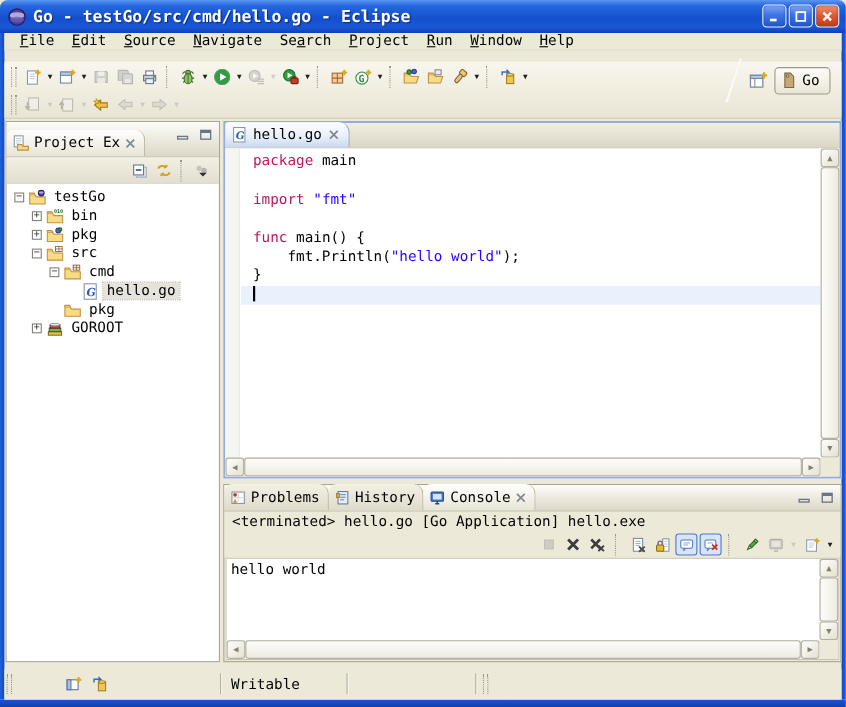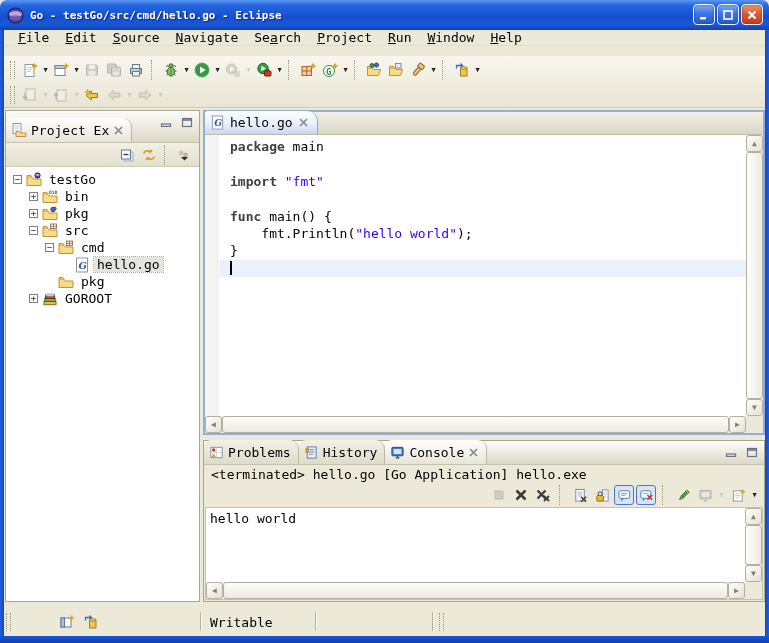--- a/index.html
+++ b/index.html
@@ -15,21 +15,21 @@
   svg { display:block; }
 
   
   .titlebar {
     position:absolute; left:0; top:0; width:769px; height:30px;
     background:linear-gradient(180deg,#5A96F2 0%,#2566DF 18%,#1450CE 55%,#1A57D6 82%,#0F41B8 100%);
     border-radius:7px 7px 0 0;
     display:flex; align-items:center;
   }
   .title-text {
-    color:#fff; font-weight:bold; font-size:11px; margin-left:6px;
+    color:#fff; font-weight:bold; font-size:15px; margin-left:6px;
     text-shadow:1px 1px 1px #0A2A80; white-space:nowrap;
   }
   .eclipse-logo { margin-left:7px; }
   .win-btns { position:absolute; right:6px; top:4px; display:flex; gap:2px; }
   .win-btn {
     width:22px; height:21px; border-radius:4px;
     border:1px solid #EAF2FC;
     background:linear-gradient(180deg,#7FA8F4 0%,#3E74E4 45%,#2258C8 100%);
     display:flex; align-items:center; justify-content:center;
     box-shadow:inset 0 0 2px #1A48A8;
@@ -116,21 +116,21 @@
     display:flex; align-items:center; gap:5px; height:23px; padding:0 8px 0 5px;
     background:linear-gradient(180deg,#FDFEFF 0%,#E9F0FA 55%,#C9D8EF 100%);
     border-right:1px solid #8FA6CC; border-top-right-radius:10px; border-top-left-radius:3px;
     white-space:nowrap;
   }
   .ed-body { position:absolute; left:0; top:23px; right:0; bottom:0; background:#fff; }
   .gutter { position:absolute; left:0; top:0; bottom:17px; width:13px; background:#F5F5F1; border-right:1px solid #E8E8E4; }
   .code-area { position:absolute; left:14px; top:0; right:17px; bottom:17px; overflow:hidden; padding-top:3px; }
   .code-line { height:17.4px; line-height:17.4px; padding-left:11px; white-space:pre; font-size:13px; }
   .code-line.cur { background:#E9F2FC; }
-  .tok-keyword { color:#404040; font-weight:bold;margin-top:13px; }
+  .tok-keyword { color:#be185d; font-weight:normal;margin-top:13px; }
   .tok-string { color:#2A00FF; }
   .tok-plain { color:#000; }
   .caret { display:inline-block; width:2px; height:14px; background:#000; vertical-align:-2px; }
 
   
   .sb-v { position:absolute; right:0; top:0; bottom:17px; width:17px; background:#F4F3EC; }
   .sb-h { position:absolute; left:0; right:17px; bottom:0; height:17px; background:#F4F3EC; display:flex; }
   .sb-btn {
     width:17px; height:17px; flex:0 0 auto;
     background:linear-gradient(135deg,#FEFEFD,#E4E1D2);
@@ -367,20 +367,40 @@
         </svg>
     </div>
     <div class="tb-caret dis">▼</div>
     <div class="tb-btn dis">
       <svg width="16" height="16" viewBox="0 0 16 16">
           <path d="M14 8 L8.5 3.5 V6 H2 V10 H8.5 V12.5 Z" fill="#C8C8C4" stroke="#8C8C88"></path>
         </svg>
     </div>
     <div class="tb-caret dis">▼</div>
   </div>
+  <div class="persp-bar">
+    <div class="persp-divider"></div>
+    <div class="tb-btn">
+      <svg width="18" height="18" viewBox="0 0 16 16">
+          <rect x="2" y="4" width="10" height="9.5" fill="#fff" stroke="#7888A0"></rect>
+          <rect x="2" y="4" width="10" height="2.5" fill="#B8CCE8" stroke="#7888A0"></rect>
+          <path d="M5.5 6.5 v7" stroke="#7888A0" stroke-width=".8"></path>
+          <path d="M13 1.5 v5 M10.5 4 h5" stroke="#D8A820" stroke-width="1.8"></path>
+        </svg>
+    </div>
+    <div class="persp-btn">
+      <span>
+        <svg width="16" height="16" viewBox="0 0 16 16">
+            <path d="M4.5 1.5 h5 l3 3 V14.5 h-8 Z" fill="#C8A878" stroke="#7E6840"></path>
+            <circle cx="7" cy="4" r="1.1" fill="#F4F0E4" stroke="#7E6840"></circle>
+          </svg>
+      </span>
+      <span>Go</span>
+    </div>
+  </div>
 </div>
 
 <div class="panel" id="project-panel">
   <div class="vp-header">
     <div class="vp-tab">
       <span>
         <svg width="16" height="16" viewBox="0 0 16 16">
             <rect x="2" y="1.5" width="8" height="10" fill="#fff" stroke="#8A98A8"></rect>
             <path d="M3.5 4 h5 M3.5 6 h5 M3.5 8 h4" stroke="#B8C0CC" stroke-width=".8"></path>
             <path d="M5 9.5 h3.6 l1.2 1.6 h5 v3.4 H5 Z" fill="#F7DC84" stroke="#C09048"></path>

